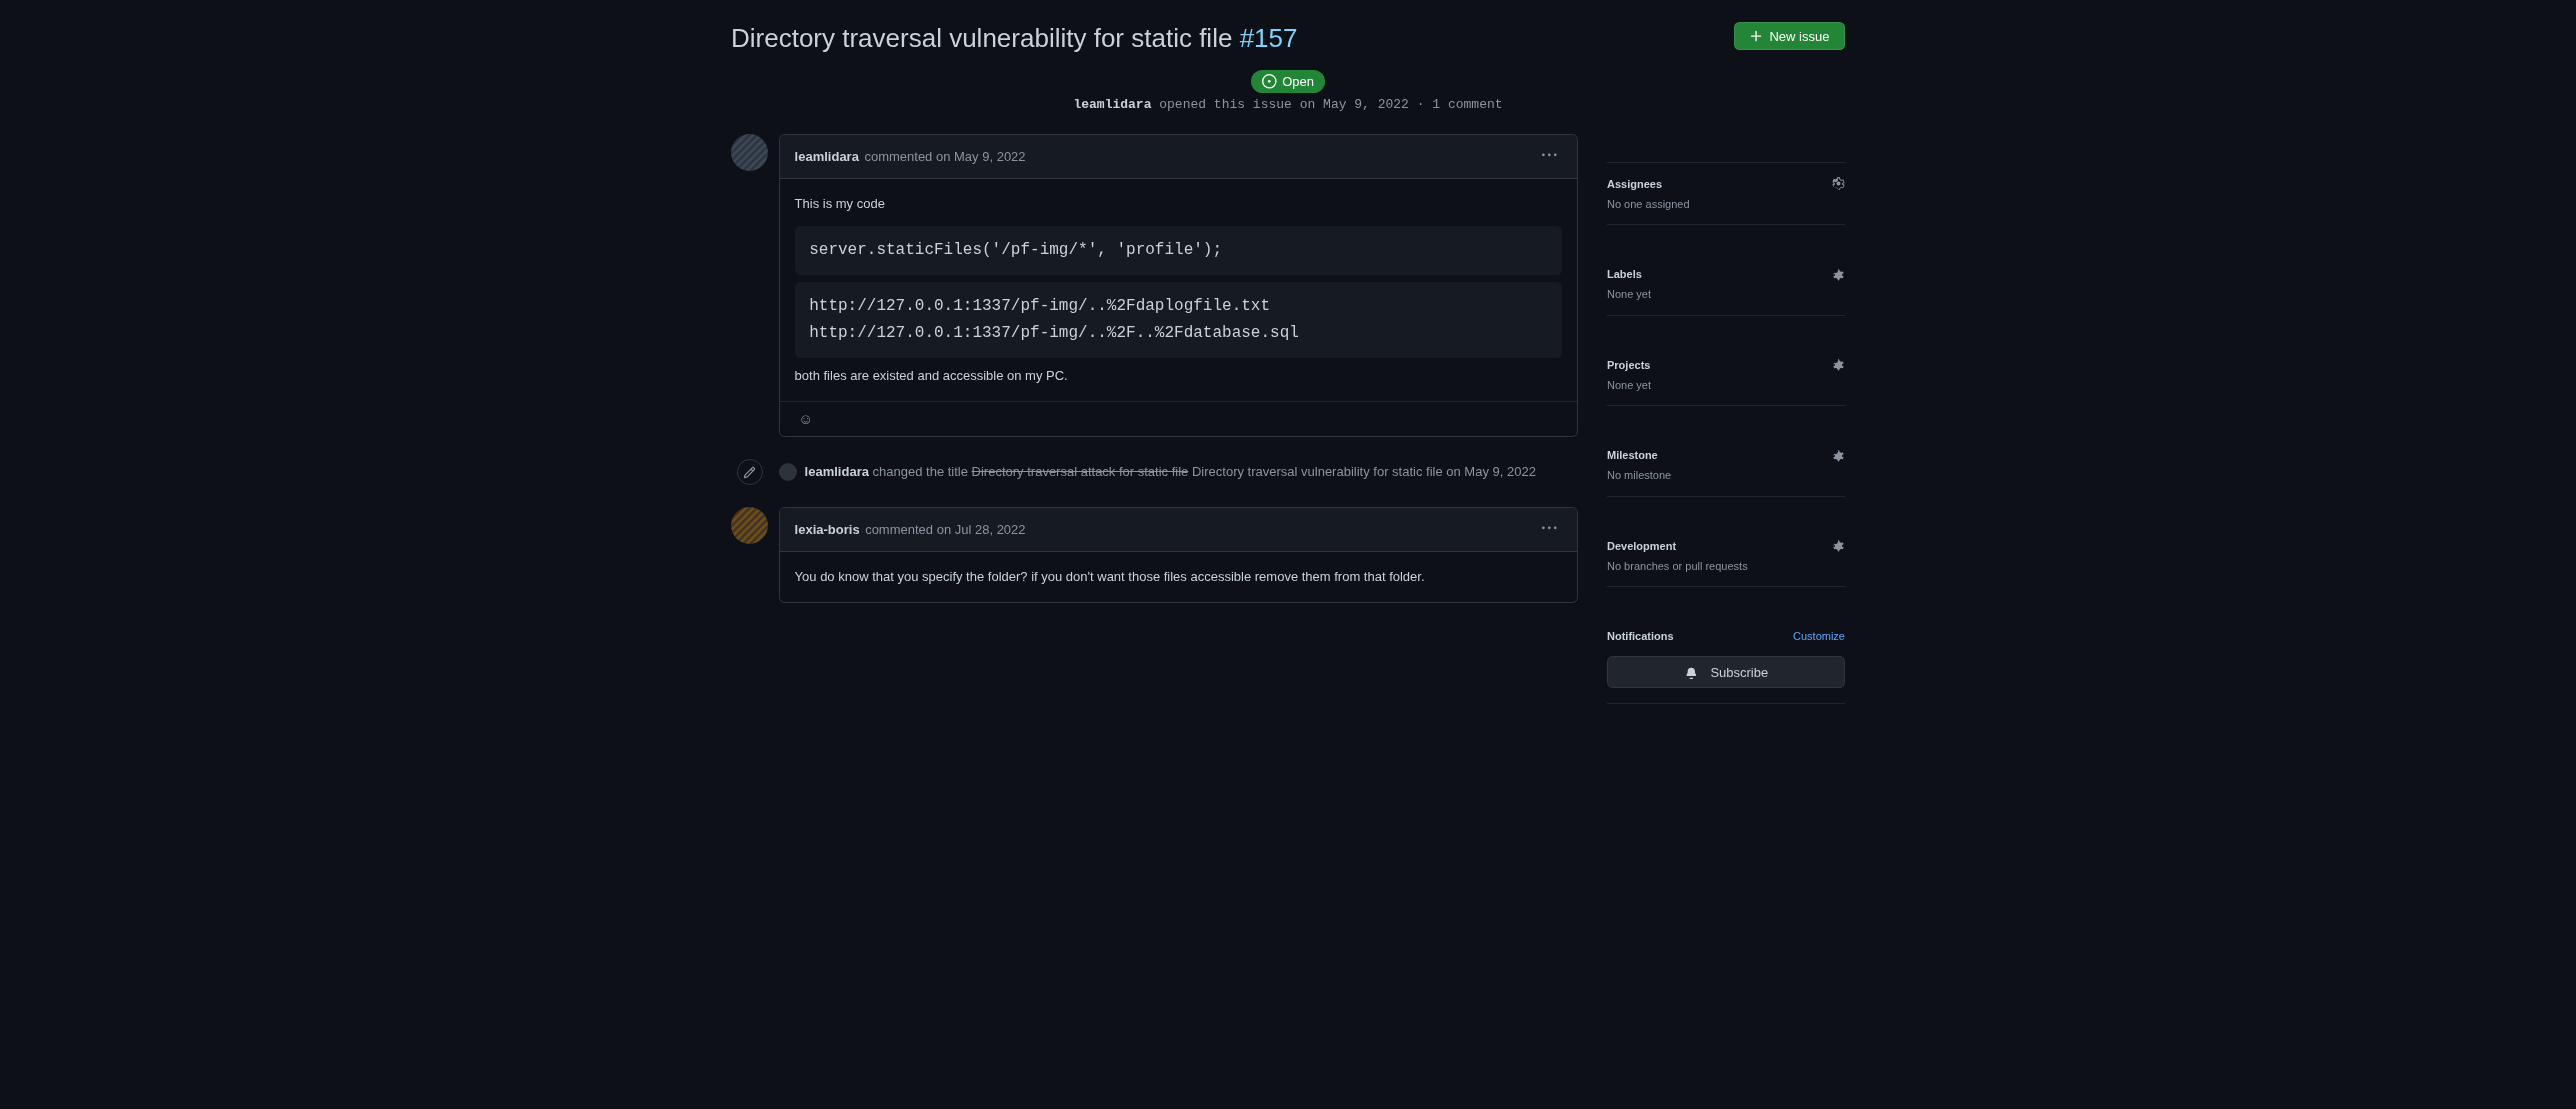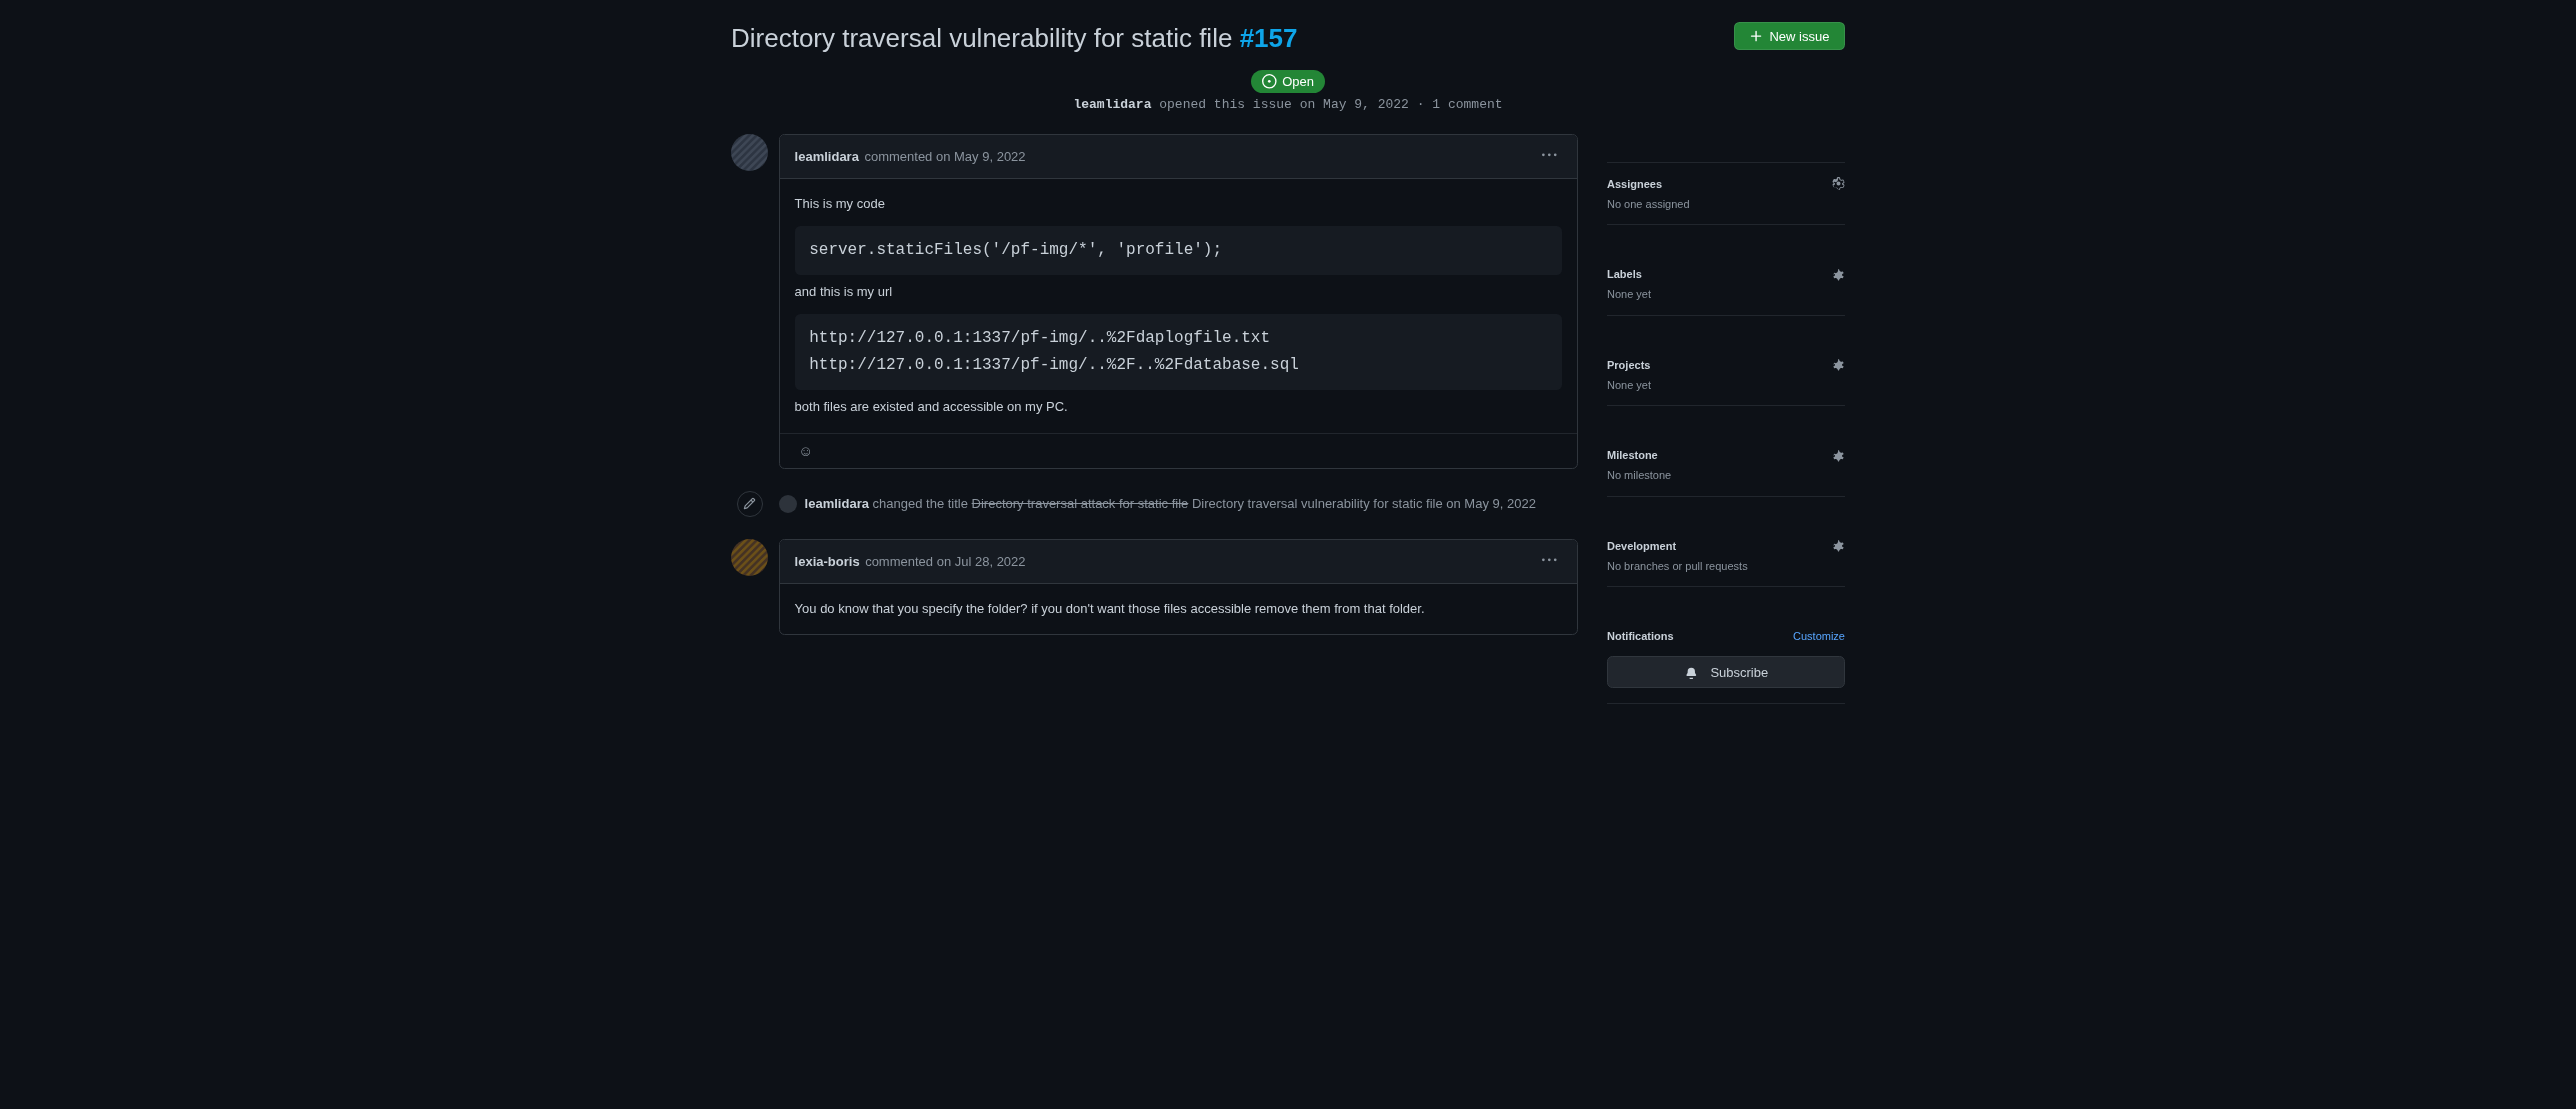--- a/index.html
+++ b/index.html
@@ -27,22 +27,22 @@
     .issue-title {
       font-size: 26px;
       font-weight: 400;
       color: #c9d1d9;
       line-height: 1.3;
       flex: 1;
       margin-right: 14.6px;
     }
 
     .issue-title .issue-number {
-      color: #0ea5e9;
-      font-weight: 700;
+      color: #7dd3fc;
+      font-weight: 400;
     }
 
     .new-issue-btn {
       background: #238636;
       color: #fff;
       border: 0.9px solid rgba(240,246,252,0.1);
       border-radius: 5.5px;
       padding: 5.5px 14.6px;
       font-size: 13px;
       font-weight: 500;
@@ -415,21 +415,20 @@
               <svg width="14.6" height="14.6" viewBox="0 0 16 16" fill="currentColor">
                 <path d="M8 9a1.5 1.5 0 100-3 1.5 1.5 0 000 3zM1.5 9a1.5 1.5 0 100-3 1.5 1.5 0 000 3zm13 0a1.5 1.5 0 100-3 1.5 1.5 0 000 3z"></path>
               </svg>
             </button>
           </div>
           <div class="comment-body">
             <p>This is my code</p>
             <div class="code-block">
               <span class="code-line">server.staticFiles('/pf-img/*', 'profile');</span>
             </div>
-            <p>and this is my url</p>
             <div class="code-block">
               <span class="code-line">http://127.0.0.1:1337/pf-img/..%2Fdaplogfile.txt</span>
               <span class="code-line">http://127.0.0.1:1337/pf-img/..%2F..%2Fdatabase.sql</span>
             </div>
             <p>both files are existed and accessible on my PC.</p>
           </div>
           <div class="comment-footer">
             <button class="emoji-btn">☺</button>
           </div>
         </div>

